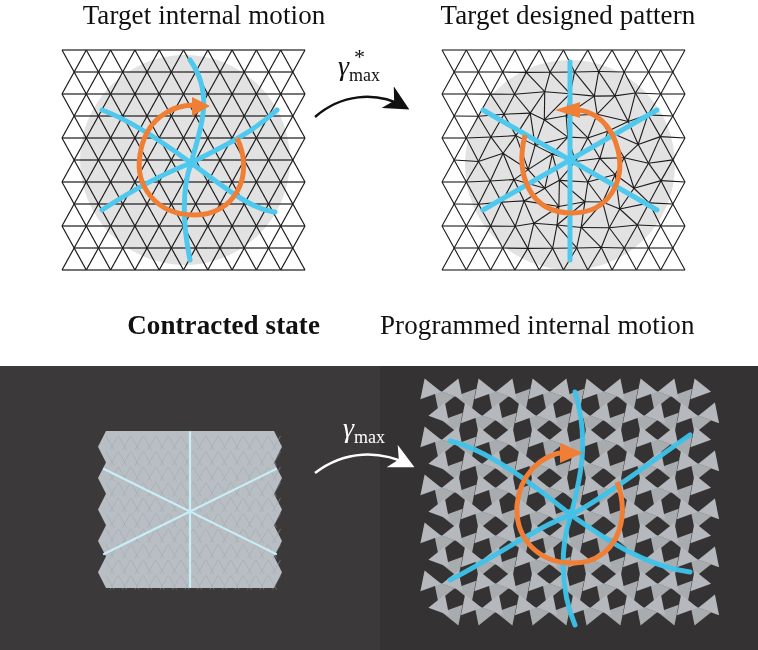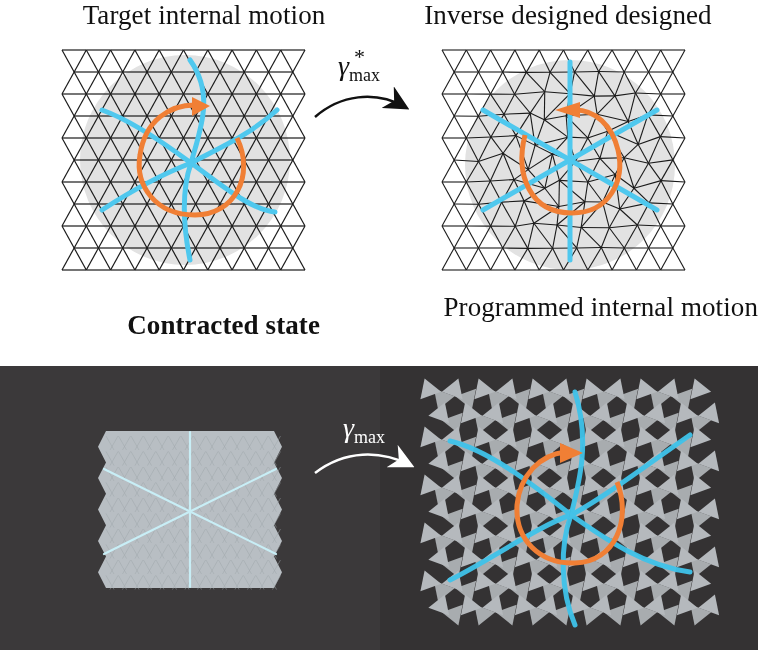--- a/index.html
+++ b/index.html
@@ -1,31 +1,31 @@
 <!DOCTYPE html>
 <html><head>
 <meta charset="utf-8">
 <style>
   html,body{margin:0;padding:0;background:#fff;}
   body{width:758px;height:650px;position:relative;overflow:hidden;font-family:"Liberation Serif","DejaVu Serif",serif;}
   .title{position:absolute;font-size:27px;color:#111;white-space:nowrap;letter-spacing:0.1px;}
   #t1{left:0;top:0;width:360px;text-align:center;margin-left:24px;}
   #t2{left:378px;top:0;width:380px;text-align:center;}
   #t3{left:60px;top:310px;width:260px;text-align:right;font-weight:bold;}
-  #t4{left:380px;top:292px;width:378px;text-align:right;}
+  #t4{left:380px;top:310px;width:378px;text-align:left;}
   svg{position:absolute;left:0;top:0;}
   .gamma{position:absolute;font-style:italic;font-size:28px;}
   .gamma .sub{font-style:normal;font-size:18px;font-family:Liberation Serif, serif;}
   .gamma .sup{font-style:normal;font-size:22px;position:relative;}
 </style>
 </head>
 <body>
 
 <div class="title" id="t1">Target internal motion</div>
-<div class="title" id="t2">Inverse designed designed</div>
+<div class="title" id="t2">Target designed pattern</div>
 <div class="title" id="t3">Contracted state</div>
 <div class="title" id="t4">Programmed internal motion</div>
 
 <svg width="758" height="650" viewBox="0 0 758 650">
   <defs>
     <clipPath id="gridclip1">
         <rect x="62" y="50" width="244" height="220"></rect>
       </clipPath>
     <clipPath id="gridclip2">
         <rect x="442" y="50" width="244" height="220"></rect>

